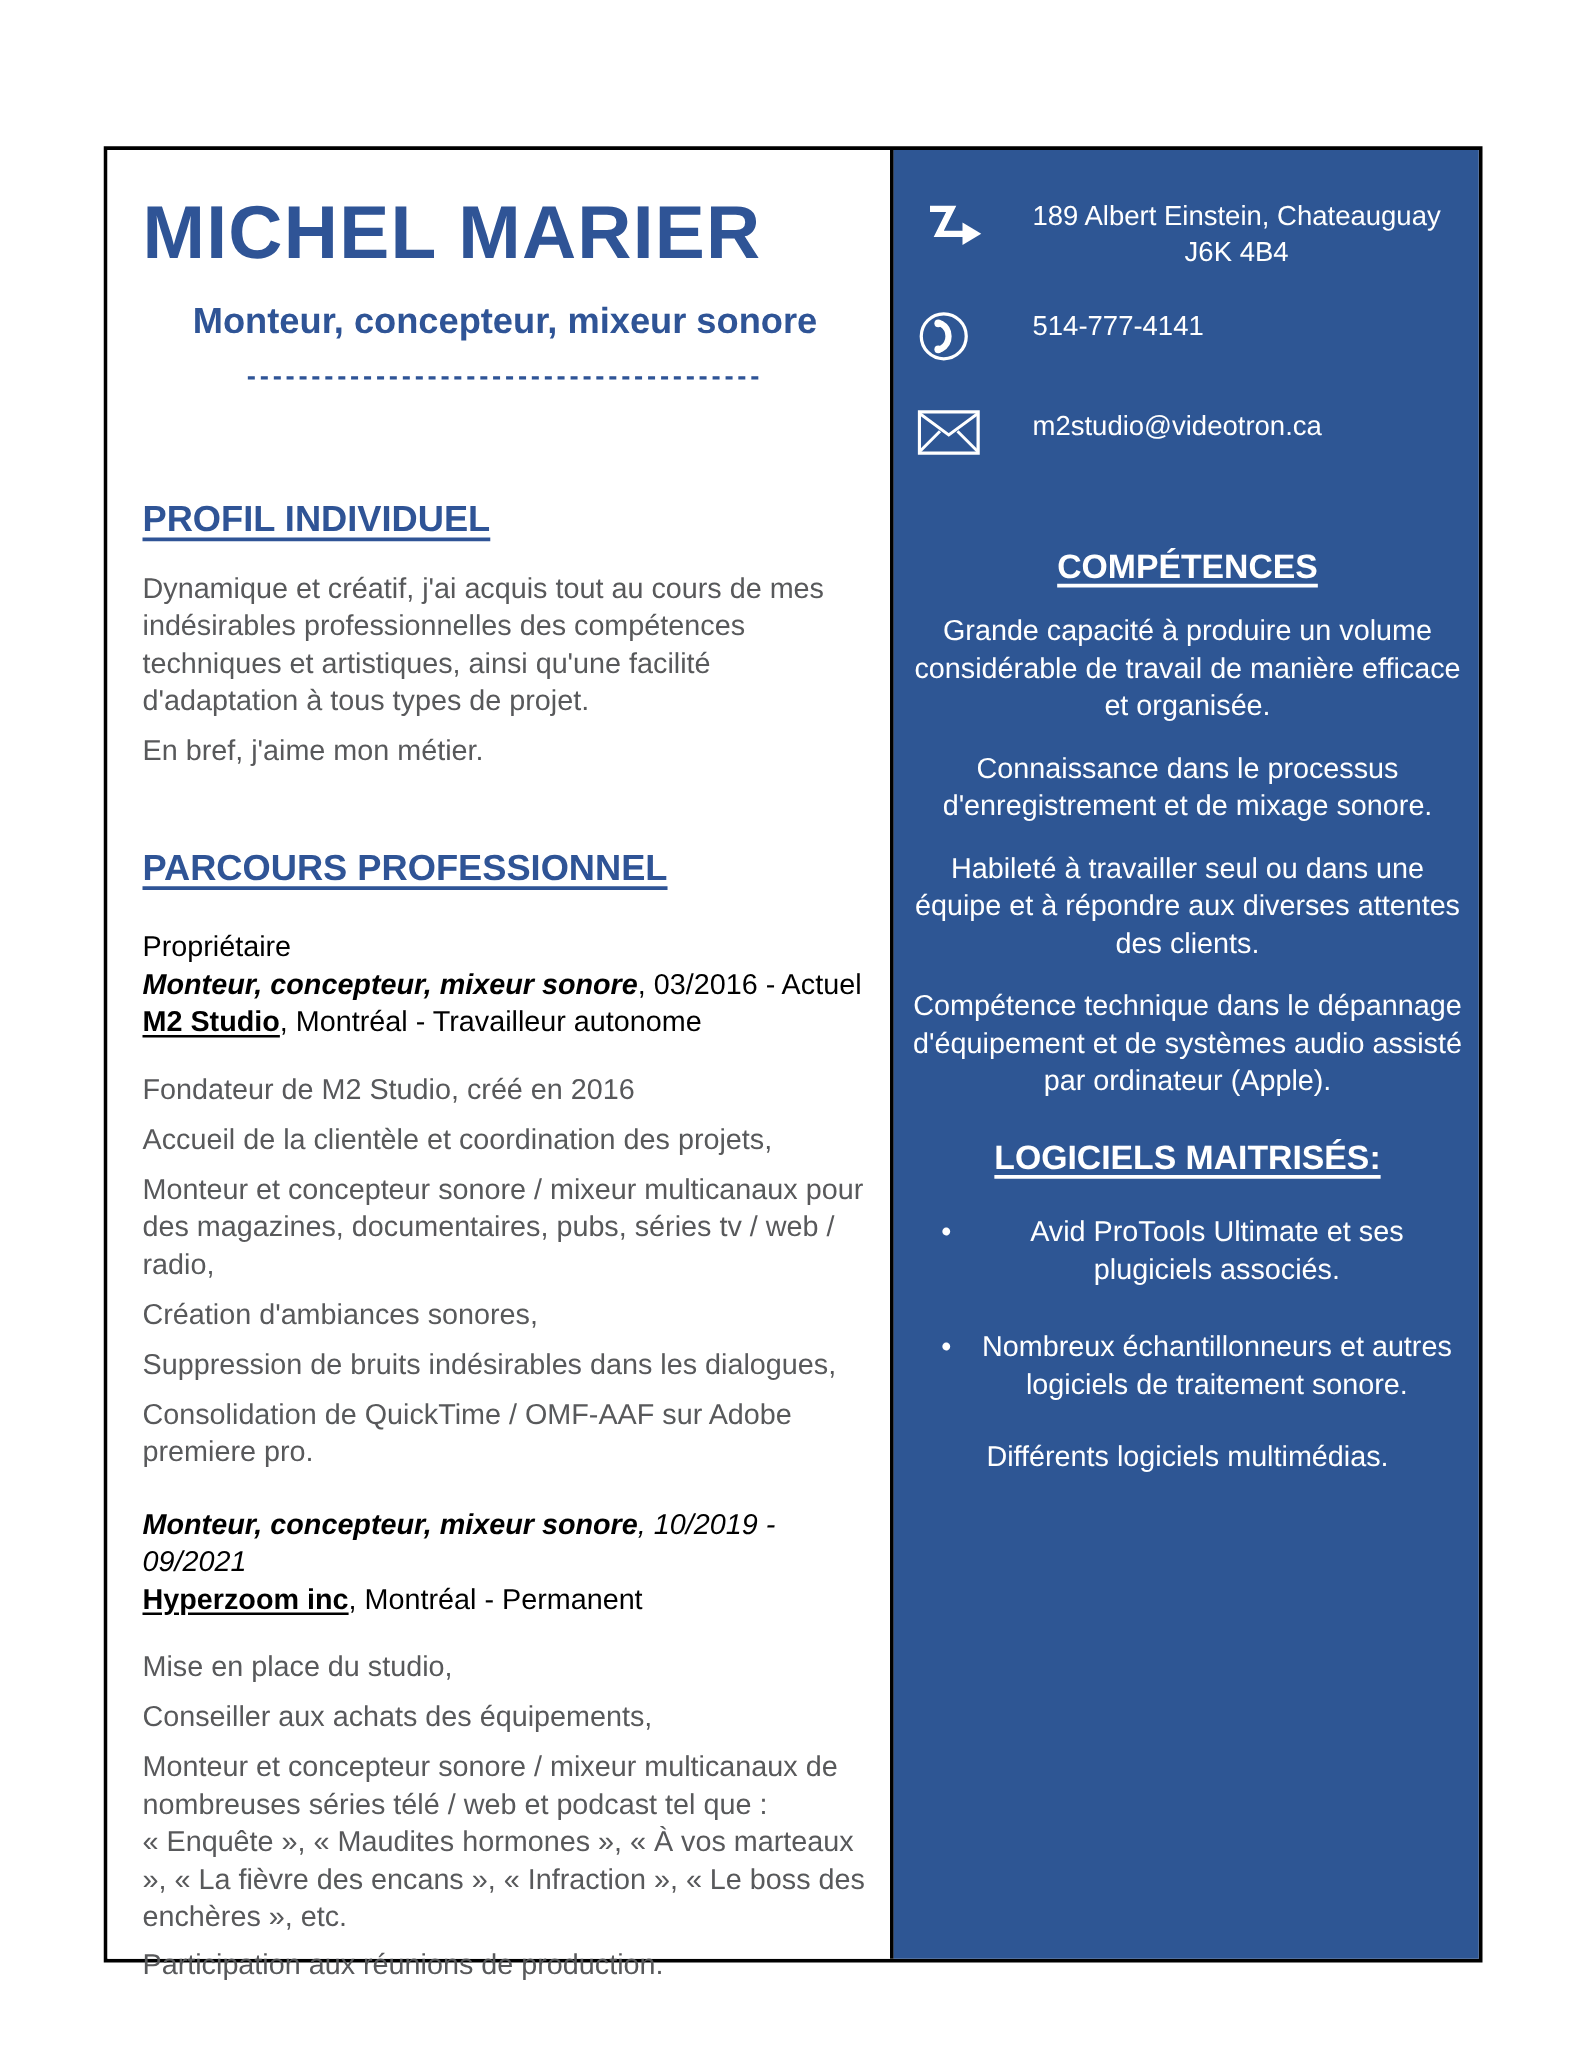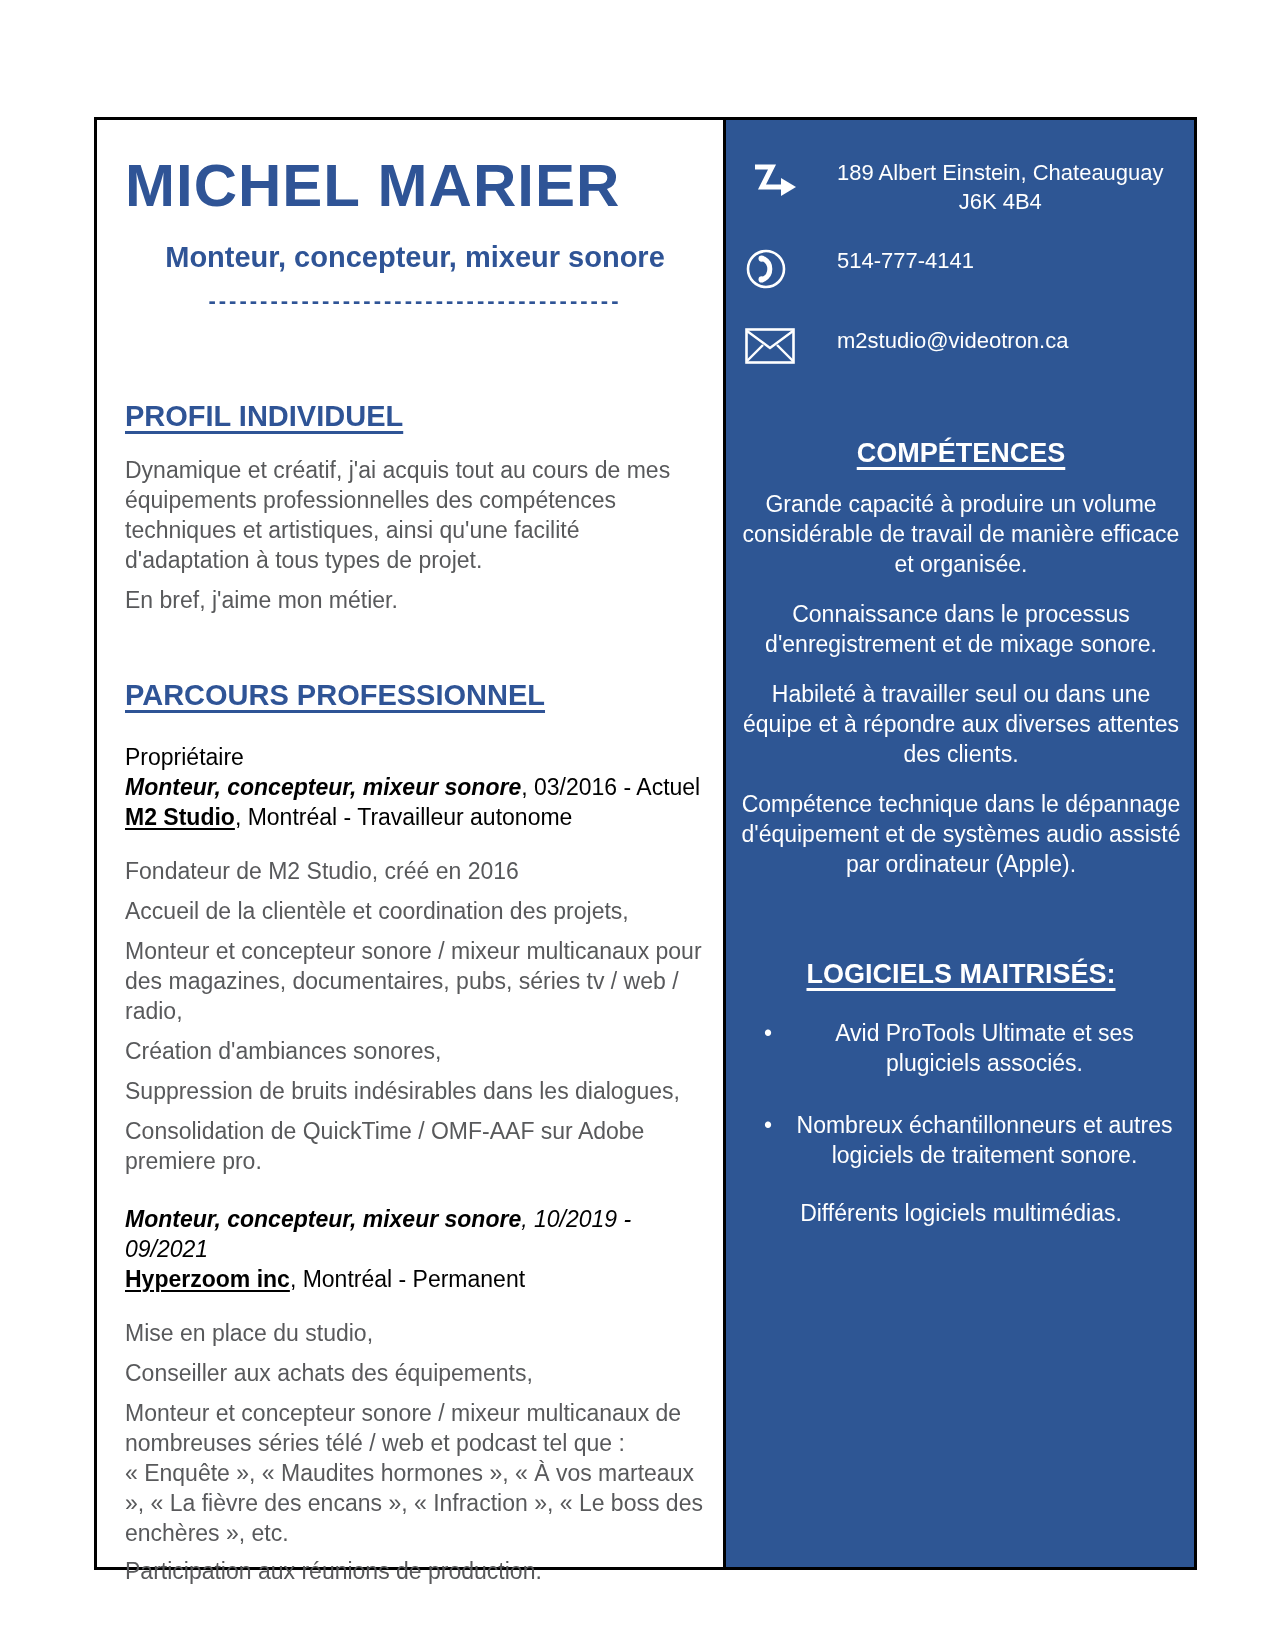--- a/index.html
+++ b/index.html
@@ -6,21 +6,21 @@
     --accent-blue:#2F5496;
     --panel-blue:#2E5694;
     --body-gray:#58595B;
     --border-black:#000000;
     --panel-text:#FFFFFF;
   }
   *{margin:0;padding:0;box-sizing:border-box;}
   html,body{background:#ffffff;}
   body{font-family:"Liberation Sans","DejaVu Sans",sans-serif;}
   .page{position:relative;width:1275px;height:1650px;background:#ffffff;overflow:hidden;}
-  .sheet{position:absolute;left:94px;top:117px;width:1103px;height:1453px;
+  .sheet{position:absolute;left:83px;top:117px;width:1103px;height:1453px;
          border:3px solid var(--border-black);display:flex;}
   
   .left-col{flex:0 0 629px;background:#ffffff;border-right:3px solid var(--border-black);
             padding:28px 18px 16px 28px;}
   .name{font-size:60px;font-weight:bold;color:var(--accent-blue);line-height:1.05;
         letter-spacing:1px;margin-top:6px;white-space:nowrap;}
   .subtitle{font-size:29px;font-weight:bold;color:var(--accent-blue);text-align:center;
             margin-top:24px;}
   .dashes{font-size:22px;font-weight:bold;color:var(--accent-blue);text-align:center;
           letter-spacing:3px;margin-top:14px;white-space:nowrap;overflow:hidden;}
@@ -44,42 +44,42 @@
   .right-col{flex:1;background:var(--panel-blue);color:var(--panel-text);
              padding:38px 10px 20px 11px;text-align:center;}
   .contact-row{display:flex;align-items:flex-start;}
   .contact-row.r2{margin-top:30px;}
   .contact-row.r3{margin-top:36px;}
   .icon-cell{flex:0 0 100px;padding-left:8px;padding-top:2px;}
   .contact-text{font-size:22px;line-height:29px;color:var(--panel-text);padding-right:6px;}
   h2.psec{font-size:27px;font-weight:bold;color:var(--panel-text);
           text-decoration:underline;text-decoration-thickness:2.5px;text-underline-offset:5px;}
   .psec-comp{margin-top:74px;margin-left:1px;}
-  .psec-log{margin-top:80px;margin-left:1px;}
+  .psec-log{margin-top:32px;margin-left:1px;}
   .right-col p.ptxt{font-size:23px;line-height:30px;color:var(--panel-text);margin-top:20px;margin-left:1px;}
   .blist{list-style:none;margin-top:28px;}
   .blist li{display:flex;font-size:23px;line-height:30px;}
   .blist li + li{margin-top:32px;}
   .blist .dot{flex:0 0 48px;padding-left:14px;font-size:23px;}
   .pfooter{margin-top:28px !important;}
   svg{display:block;}
 </style>
 </head>
 <body>
 
 <div class="page">
   <div class="sheet">
 
     <div class="left-col">
       <div class="name">MICHEL MARIER</div>
       <div class="subtitle">Monteur, concepteur, mixeur sonore</div>
       <div class="dashes">----------------------------------------</div>
 
       <h2 class="sec sec-profil">PROFIL INDIVIDUEL</h2>
-      <p class="mt-first">Dynamique et créatif, j'ai acquis tout au cours de mes équipements professionnelles des compétences techniques et artistiques, ainsi qu'une facilité d'adaptation à tous types de projet.</p>
+      <p class="mt-first">Dynamique et créatif, j'ai acquis tout au cours de mes indésirables professionnelles des compétences techniques et artistiques, ainsi qu'une facilité d'adaptation à tous types de projet.</p>
       <p class="mt-para">En bref, j'aime mon métier.</p>
 
       <h2 class="sec sec-parcours">PARCOURS PROFESSIONNEL</h2>
 
       <div class="job job-1">
         <div><span class="bold">Propriétaire</span></div>
         <div><span class="boldital">Monteur, concepteur, mixeur sonore</span><span>, 03/2016 - Actuel</span></div>
         <div><span class="boldund">M2 Studio</span><span>, Montréal - Travailleur autonome</span></div>
       </div>
       <p class="mt-jobdetail">Fondateur de M2 Studio, créé en 2016</p>

